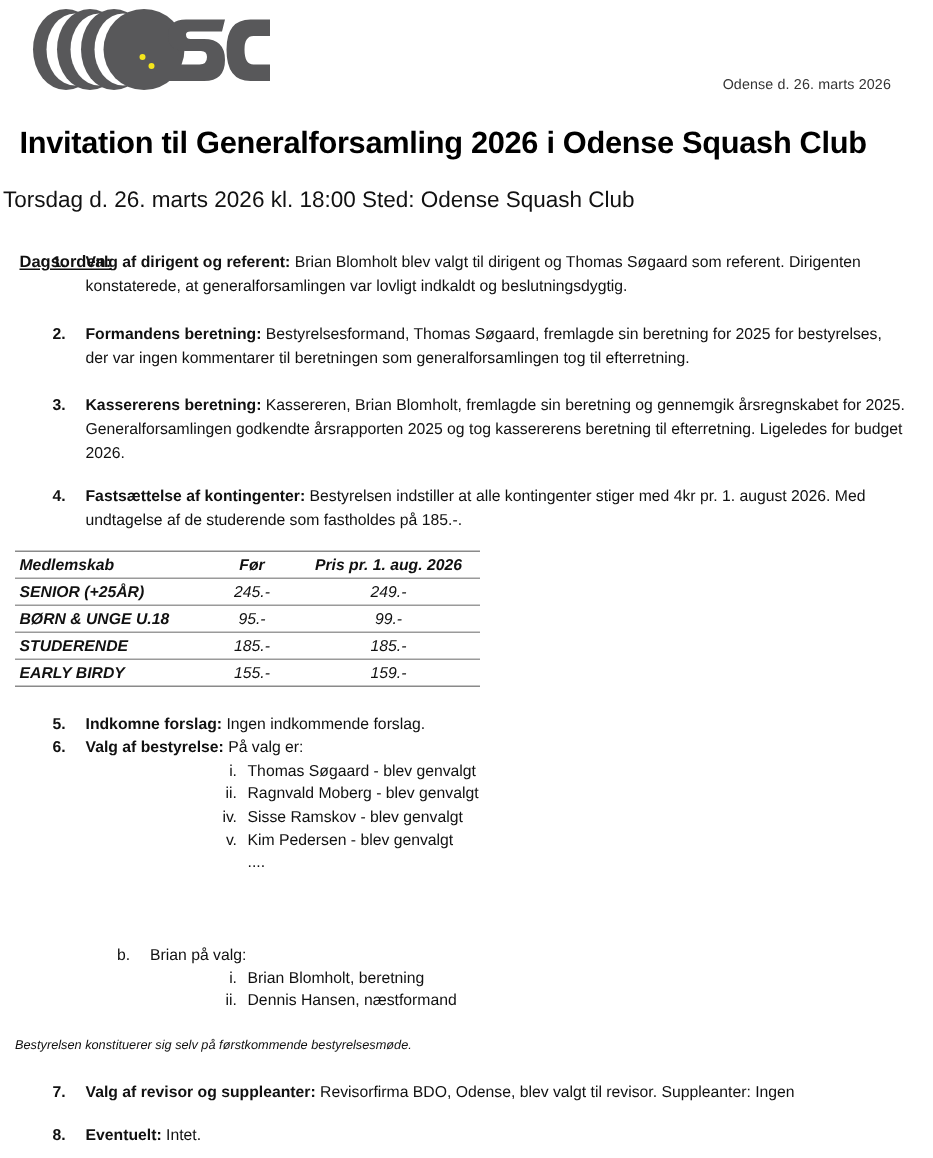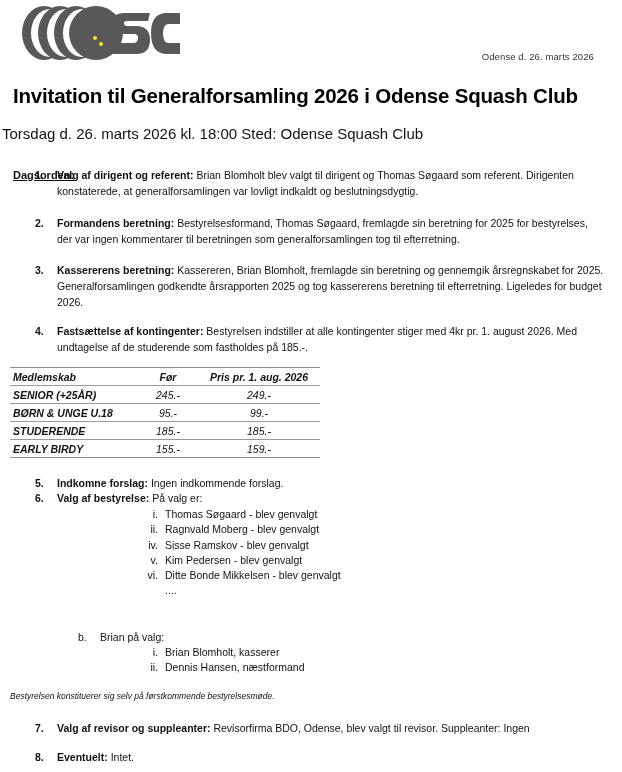--- a/index.html
+++ b/index.html
@@ -141,39 +141,35 @@
     </div>
   <div class="row">
       <span class="roman">iv.</span>
       <span class="txt">Sisse Ramskov - blev genvalgt</span>
     </div>
   <div class="row">
       <span class="roman">v.</span>
       <span class="txt">Kim Pedersen - blev genvalgt</span>
     </div>
   <div class="row">
-      <span class="roman">vi.</span>
-      <span class="txt">Ditte Bonde Mikkelsen - blev genvalgt</span>
-    </div>
-  <div class="row">
       <span class="roman"></span>
       <span class="txt">....</span>
     </div>
 </div>
 
 <div class="sublist" style="left:78px; top:630px; width:300px;">
   <div class="row">
       <span style="position:absolute;left:0;">b.</span>
       <span style="position:absolute;left:22px;">Brian på valg:</span>
     </div>
 </div>
 <div class="sublist" style="left:130px; top:645px; width:300px;">
   <div class="row">
       <span class="roman">i.</span>
-      <span class="txt">Brian Blomholt, kasserer</span>
+      <span class="txt">Brian Blomholt, beretning</span>
     </div>
   <div class="row">
       <span class="roman">ii.</span>
       <span class="txt">Dennis Hansen, næstformand</span>
     </div>
 </div>
 
 <div class="note">Bestyrelsen konstituerer sig selv på førstkommende bestyrelsesmøde.</div>
 
 <div class="item" style="top:721px;">

